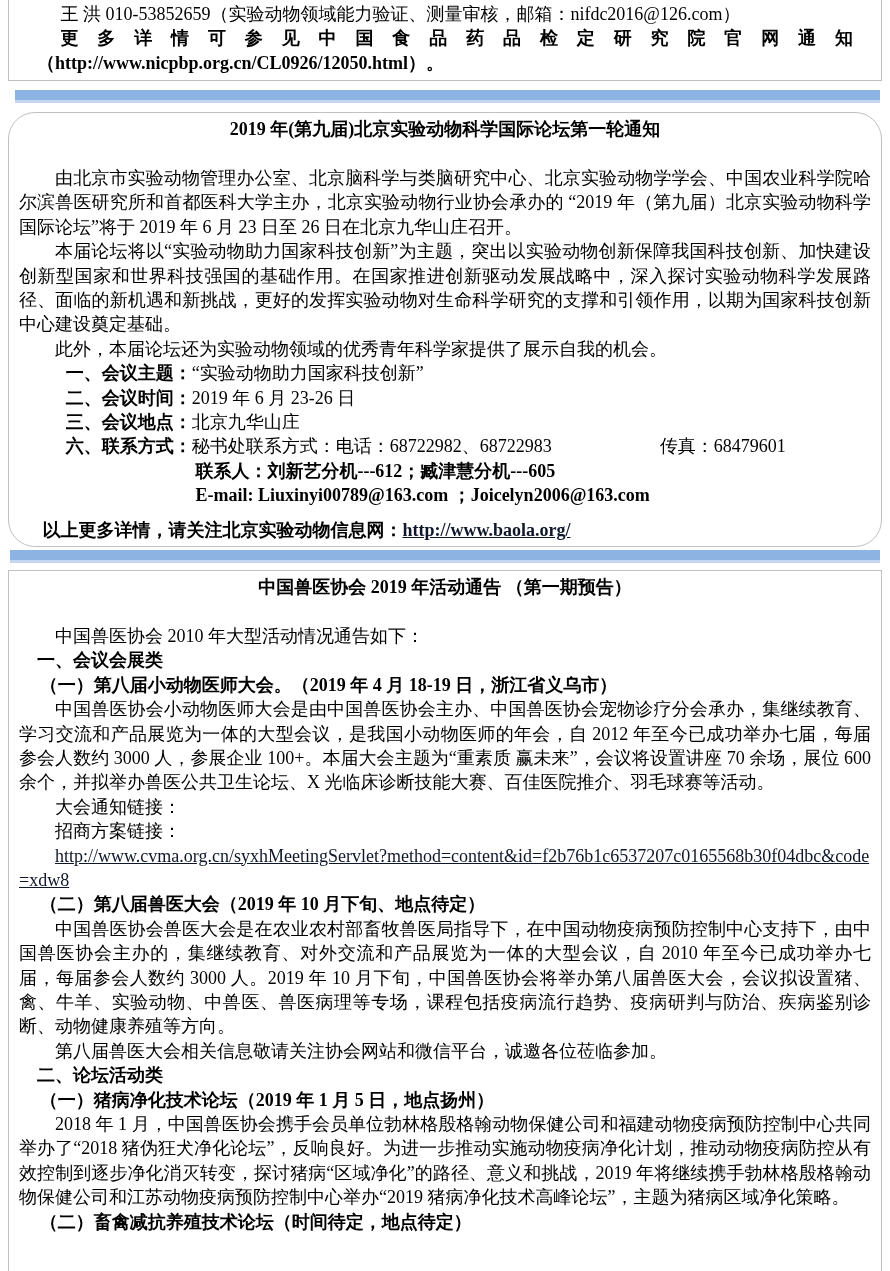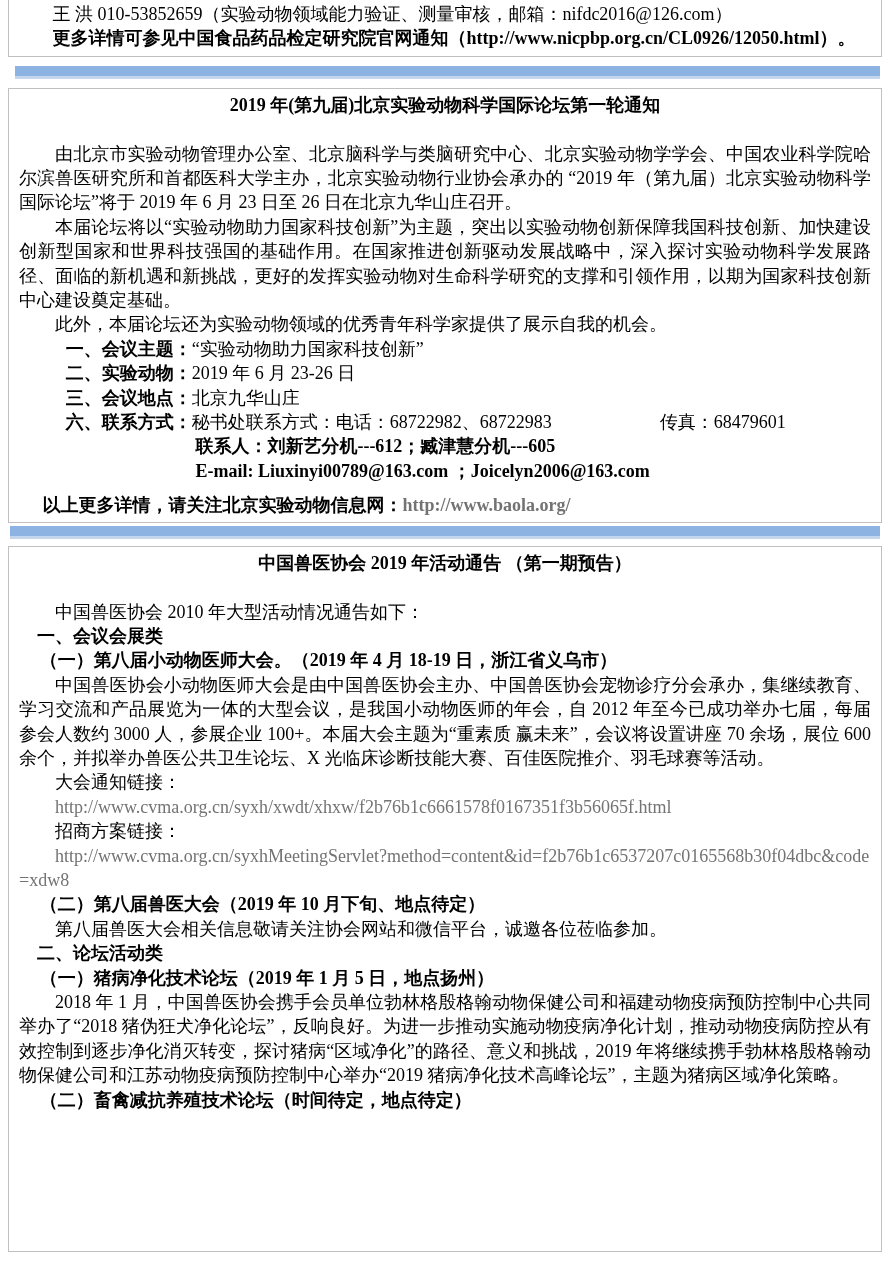--- a/index.html
+++ b/index.html
@@ -7,42 +7,42 @@
     width:890px;height:1271px;overflow:hidden;position:relative;
     font-family:"Liberation Serif","DejaVu Serif",serif;
     font-size:18px;line-height:24.4px;color:#000000;
   }
   .box{
     margin:0 8px;
     border:1px solid #c0c0c0;
     padding:4px 10px;
     background:#ffffff;
   }
-  .box-top{border-top:none;padding:2px 20px 5px;}
-  .box-mid{padding:4px 10px 4px;}
+  .box-top{border-top:none;padding:2px 28px 5px;}
+  .box-mid{padding:4px 10px 4px;border-radius:27px;}
   .box-bottom{padding:4px 10px 0;min-height:700px;}
   .hr-bar{
     height:10px;
     background:#8db3e2;
     border-bottom:3px solid #c4d6ee;
     margin:9px 10px 9px 15px;
   }
   .hr-bar2{margin:3px 10px 7px 10px;}
   p{margin:0;text-align:justify;overflow-wrap:break-word;}
   .sec-title{text-align:center;font-weight:bold;}
   .bold{font-weight:bold;}
   .ind{text-indent:2em;}
   .ind-sm{text-indent:1.3em;}
   .h-num{text-indent:1em;}
   .h-sub{text-indent:1.15em;}
   .num-item{margin-left:2.6em;}
   .contact-sub{margin-left:9.8em;font-weight:bold;}
   .blank{height:24.4px;}
   .blank-sm{height:10px;}
-  .link{color:#737373;cursor:pointer;}
+  .link{color:#0f172a;text-decoration:underline;cursor:pointer;}
   .link-line{text-indent:2em;word-break:break-all;text-align:left;}
 </style>
 </head>
 <body>
 
 <div>
 
   <section class="box box-top">
     <p class="ind-sm">王 洪 010-53852659（实验动物领域能力验证、测量审核，邮箱：nifdc2016@126.com）</p>
     <p class="ind-sm bold">更多详情可参见中国食品药品检定研究院官网通知（http://www.nicpbp.org.cn/CL0926/12050.html）。</p>
@@ -51,21 +51,21 @@
   <div class="hr-bar"></div>
 
   <section class="box box-mid">
     <p class="sec-title">2019 年(第九届)北京实验动物科学国际论坛第一轮通知</p>
     <div class="blank"></div>
     <p class="ind">由北京市实验动物管理办公室、北京脑科学与类脑研究中心、北京实验动物学学会、中国农业科学院哈尔滨兽医研究所和首都医科大学主办，北京实验动物行业协会承办的 “2019 年（第九届）北京实验动物科学国际论坛”将于 2019 年 6 月 23 日至 26 日在北京九华山庄召开。</p>
     <p class="ind">本届论坛将以“实验动物助力国家科技创新”为主题，突出以实验动物创新保障我国科技创新、加快建设创新型国家和世界科技强国的基础作用。在国家推进创新驱动发展战略中，深入探讨实验动物科学发展路径、面临的新机遇和新挑战，更好的发挥实验动物对生命科学研究的支撑和引领作用，以期为国家科技创新中心建设奠定基础。</p>
     <p class="ind">此外，本届论坛还为实验动物领域的优秀青年科学家提供了展示自我的机会。</p>
 
     <p class="num-item"><span class="bold">一、会议主题：</span><span>“实验动物助力国家科技创新”</span></p>
-    <p class="num-item"><span class="bold">二、实验动物：</span><span>2019 年 6 月 23-26 日</span></p>
+    <p class="num-item"><span class="bold">二、会议时间：</span><span>2019 年 6 月 23-26 日</span></p>
     <p class="num-item"><span class="bold">三、会议地点：</span><span>北京九华山庄</span></p>
     <p class="num-item"><span class="bold">六、联系方式：</span><span>秘书处联系方式：电话：68722982、68722983　　　　　　传真：68479601</span></p>
 
     <p class="contact-sub">联系人：刘新艺分机---612；臧津慧分机---605</p>
     <p class="contact-sub">E-mail:  Liuxinyi00789@163.com ；Joicelyn2006@163.com</p>
 
     <div class="blank blank-sm"></div>
     <p class="ind-sm"><span class="bold">以上更多详情，请关注北京实验动物信息网：</span><a class="link bold">http://www.baola.org/</a></p>
   </section>
 
@@ -73,25 +73,25 @@
 
   <section class="box box-bottom">
     <p class="sec-title">中国兽医协会 2019 年活动通告 （第一期预告）</p>
     <div class="blank"></div>
     <p class="ind">中国兽医协会 2010 年大型活动情况通告如下：</p>
 
     <p class="h-num bold">一、会议会展类</p>
     <p class="h-sub bold">（一）第八届小动物医师大会。（2019 年 4 月 18-19 日，浙江省义乌市）</p>
     <p class="ind">中国兽医协会小动物医师大会是由中国兽医协会主办、中国兽医协会宠物诊疗分会承办，集继续教育、学习交流和产品展览为一体的大型会议，是我国小动物医师的年会，自 2012 年至今已成功举办七届，每届参会人数约 3000 人，参展企业 100+。本届大会主题为“重素质 赢未来”，会议将设置讲座 70 余场，展位 600 余个，并拟举办兽医公共卫生论坛、X 光临床诊断技能大赛、百佳医院推介、羽毛球赛等活动。</p>
     <p class="ind">大会通知链接：</p>
-    <p class="link-line"><a class="link">http://www.cvma.org.cn/syxh/xwdt/xhxw/f2b76b1c6661578f0167351f3b56065f.html</a></p>
     <p class="ind">招商方案链接：</p>
     <p class="link-line"><a class="link">http://www.cvma.org.cn/syxhMeetingServlet?method=content&amp;id=f2b76b1c6537207c0165568b30f04dbc&amp;code=xdw8</a></p>
 
     <p class="h-sub bold">（二）第八届兽医大会（2019 年 10 月下旬、地点待定）</p>
+    <p class="ind">中国兽医协会兽医大会是在农业农村部畜牧兽医局指导下，在中国动物疫病预防控制中心支持下，由中国兽医协会主办的，集继续教育、对外交流和产品展览为一体的大型会议，自 2010 年至今已成功举办七届，每届参会人数约 3000 人。2019 年 10 月下旬，中国兽医协会将举办第八届兽医大会，会议拟设置猪、禽、牛羊、实验动物、中兽医、兽医病理等专场，课程包括疫病流行趋势、疫病研判与防治、疾病鉴别诊断、动物健康养殖等方向。</p>
     <p class="ind">第八届兽医大会相关信息敬请关注协会网站和微信平台，诚邀各位莅临参加。</p>
 
     <p class="h-num bold">二、论坛活动类</p>
     <p class="h-sub bold">（一）猪病净化技术论坛（2019 年 1 月 5 日，地点扬州）</p>
     <p class="ind">2018 年 1 月，中国兽医协会携手会员单位勃林格殷格翰动物保健公司和福建动物疫病预防控制中心共同举办了“2018 猪伪狂犬净化论坛”，反响良好。为进一步推动实施动物疫病净化计划，推动动物疫病防控从有效控制到逐步净化消灭转变，探讨猪病“区域净化”的路径、意义和挑战，2019 年将继续携手勃林格殷格翰动物保健公司和江苏动物疫病预防控制中心举办“2019 猪病净化技术高峰论坛”，主题为猪病区域净化策略。</p>
     <p class="h-sub bold">（二）畜禽减抗养殖技术论坛（时间待定，地点待定）</p>
   </section>
 
 </div>
 

